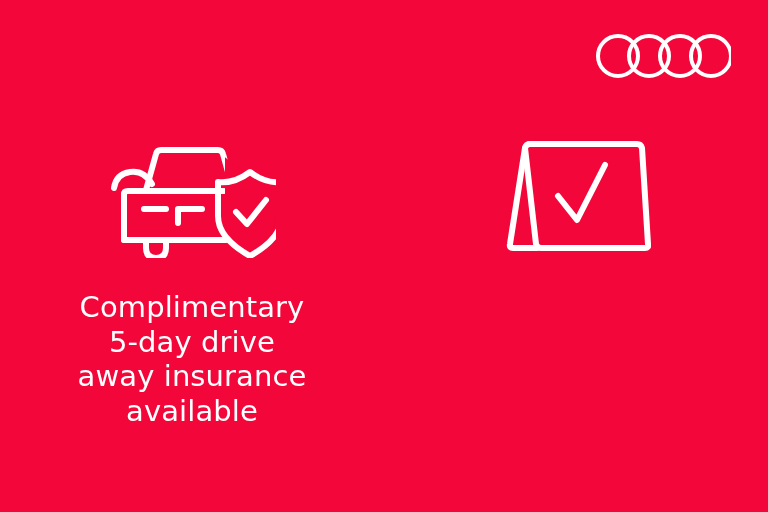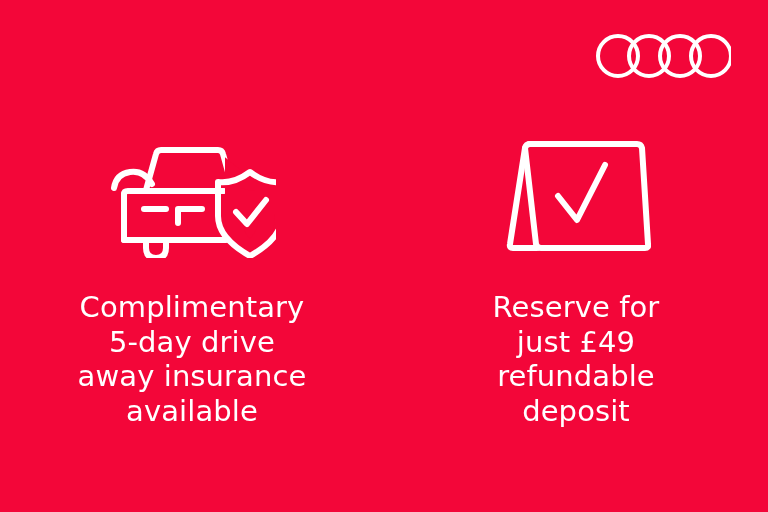--- a/index.html
+++ b/index.html
@@ -141,20 +141,16 @@
           <g fill="none" stroke="#FFFFFF" stroke-width="6" stroke-linecap="round" stroke-linejoin="round">
 
             <path d="M36 116 L12 116 Q8 116 9 112 L24 16 Q25 12 29 12 L36 12"></path>
 
             <path d="M28 12 L136 12 Q140 12 141 16 L147 112 Q148 116 144 116 L40 116 Q36 116 35 112 L24 16"></path>
 
             <path d="M57 64 L76 88 L104 33"></path>
           </g>
         </svg>
       </div>
-      <p class="feature-caption">Reserve for
-just £49
-refundable
-deposit</p>
     </div>
 
   </div>
 </div>
 
 </body></html>

